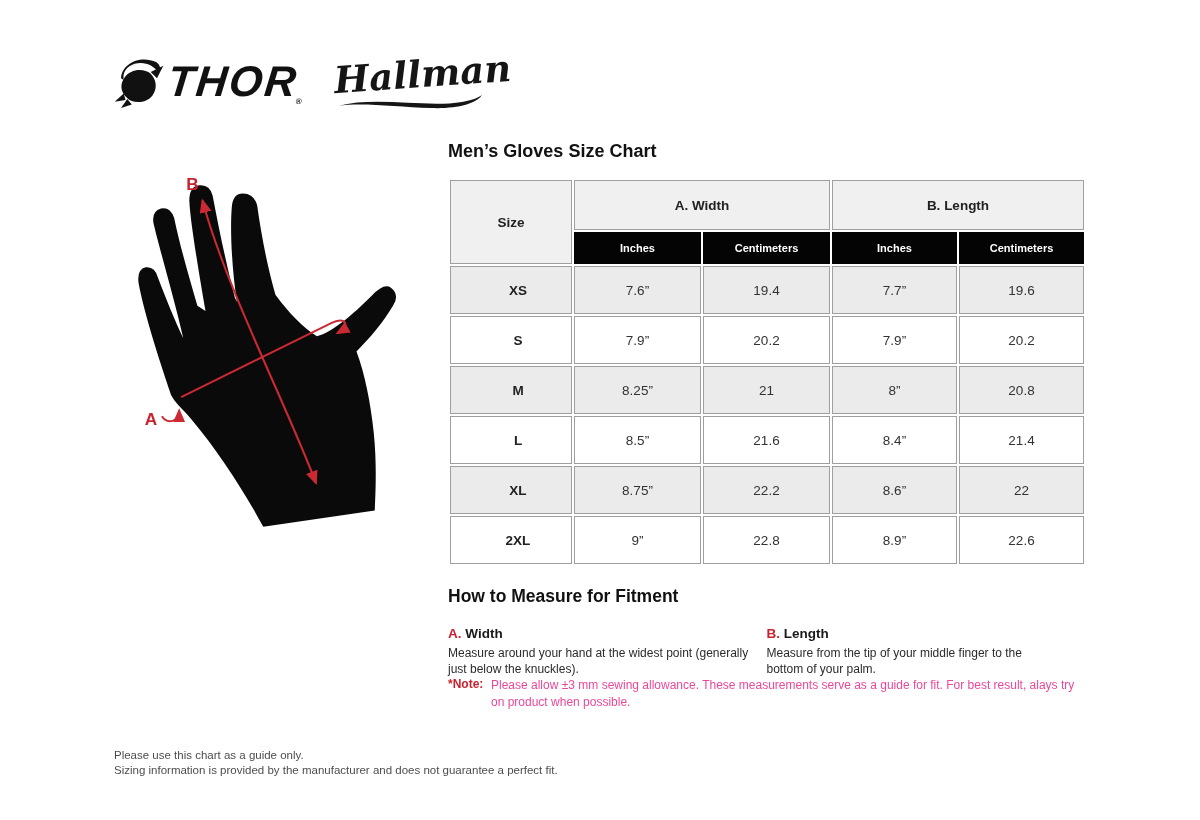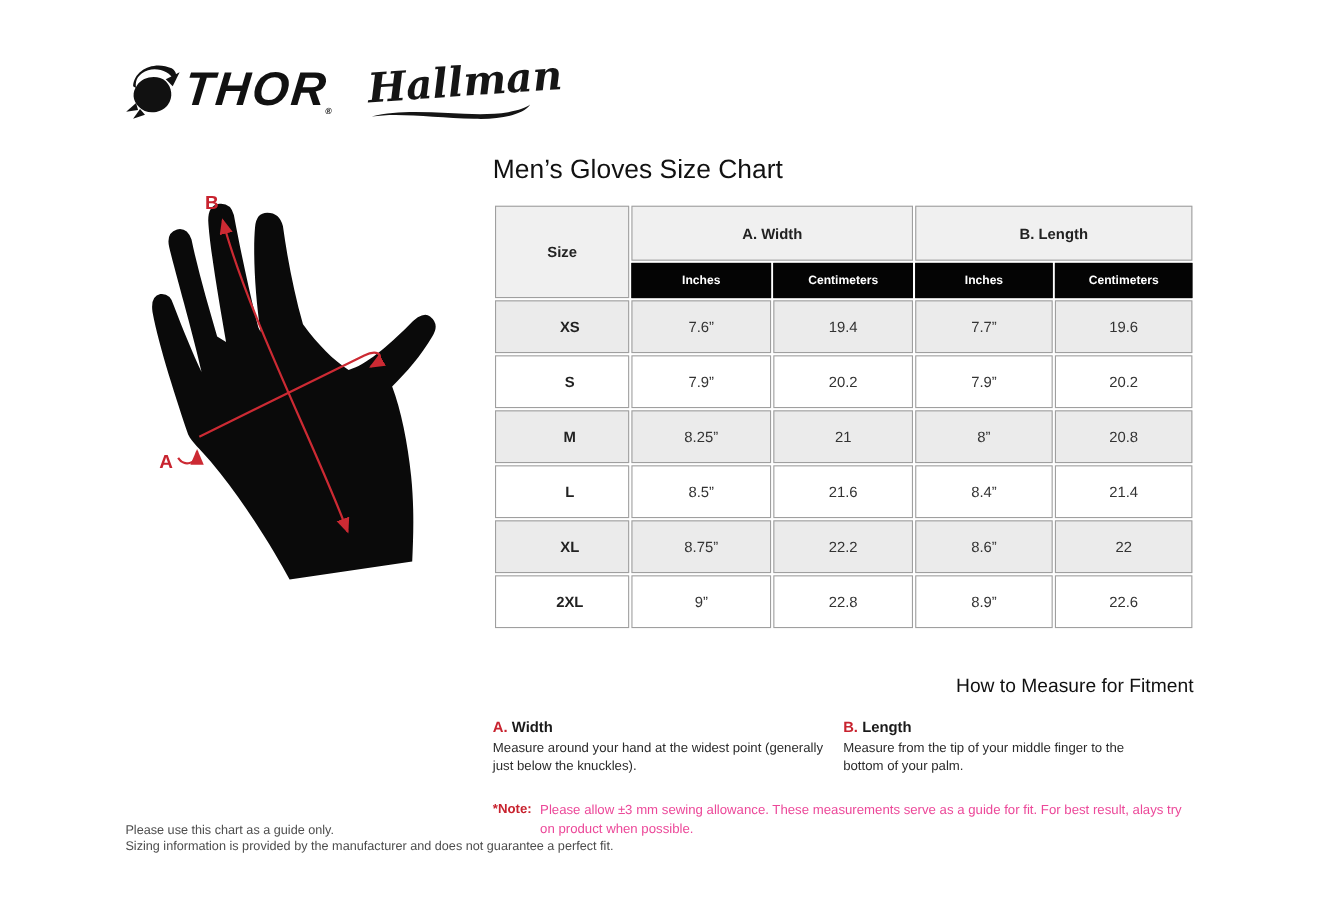--- a/index.html
+++ b/index.html
@@ -24,44 +24,44 @@
     font-size:37px; color:#151515; transform:rotate(-4deg); display:inline-block;
     margin-top:2px;
   }
   .hallman-swash { position:absolute; left:2px; top:44px; }
 
   
   .hand-wrap { position:absolute; left:128px; top:164px; width:305px; height:380px; }
 
   
   .right-col { position:absolute; left:448px; top:141px; width:637px; }
-  .chart-title { font-size:24px; font-weight:normal; color:#111; }
+  .chart-title { font-size:18px; font-weight:bold; color:#111; }
 
   table.size-table {
     margin-top:16px; width:637px; table-layout:fixed;
     border-collapse:separate; border-spacing:2px; font-size:13.5px; color:#333;
   }
   table.size-table td, table.size-table th { text-align:center; vertical-align:middle; }
   .cell { border:1px solid #9f9f9f; background:#ffffff; }
   .head-cell { background:#f0f0f0; font-weight:bold; color:#222; height:50px; font-size:13.5px; }
   .sub-cell { background:#040404; border:1px solid #040404; color:#ffffff; font-weight:bold; font-size:11px; height:32px; }
   tr.data-row td { height:48px; }
   tr.row-alt td { background:#ebebeb; }
   td.size-col { font-weight:bold; color:#222;padding-left:14px; }
 
   
-  .measure-title { margin-top:40px; font-size:17.5px; font-weight:normal; color:#111;text-align:right; }
+  .measure-title { margin-top:20px; font-size:17.5px; font-weight:bold; color:#111; }
   .measure-cols { display:flex; margin-top:19px; }
   .measure-block { width:338px; }
   .measure-label { font-size:13.5px; font-weight:bold; color:#1a1a1a; }
   .red { color:#c8232f; }
   .measure-text { margin-top:4px; font-size:12px; line-height:1.35; color:#2b2b2b; width:305px; }
   .measure-block.second .measure-text { width:292px; }
 
-  .note-row { display:flex; margin-top:24px; }
+  .note-row { display:flex; }
   .note-label { font-size:12px; font-weight:bold; width:43px; flex:none; }
   .note-text { font-size:12px; font-weight:normal; color:#ec4899; line-height:1.35; width:592px; }
 
   
   .footer { position:absolute; left:114px; top:748px; font-size:11.5px; color:#4d4d4d; line-height:1.32; }
 </style>
 </head>
 <body>
 
 <div class="page">

